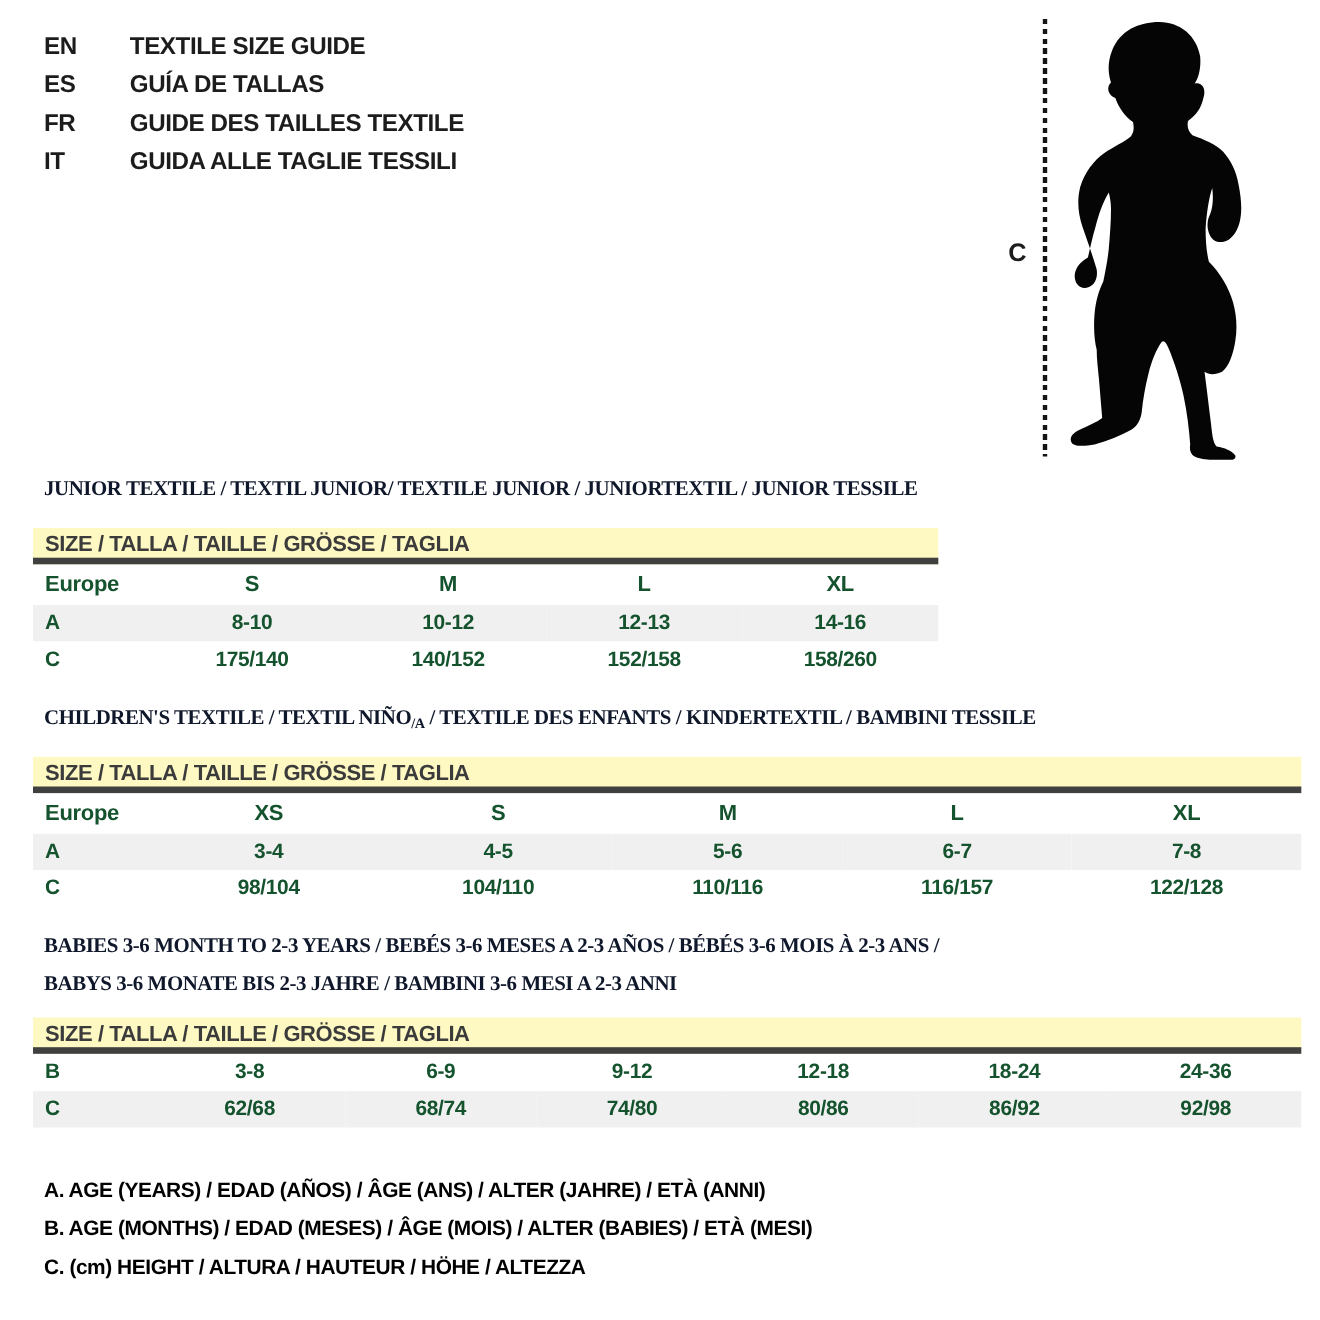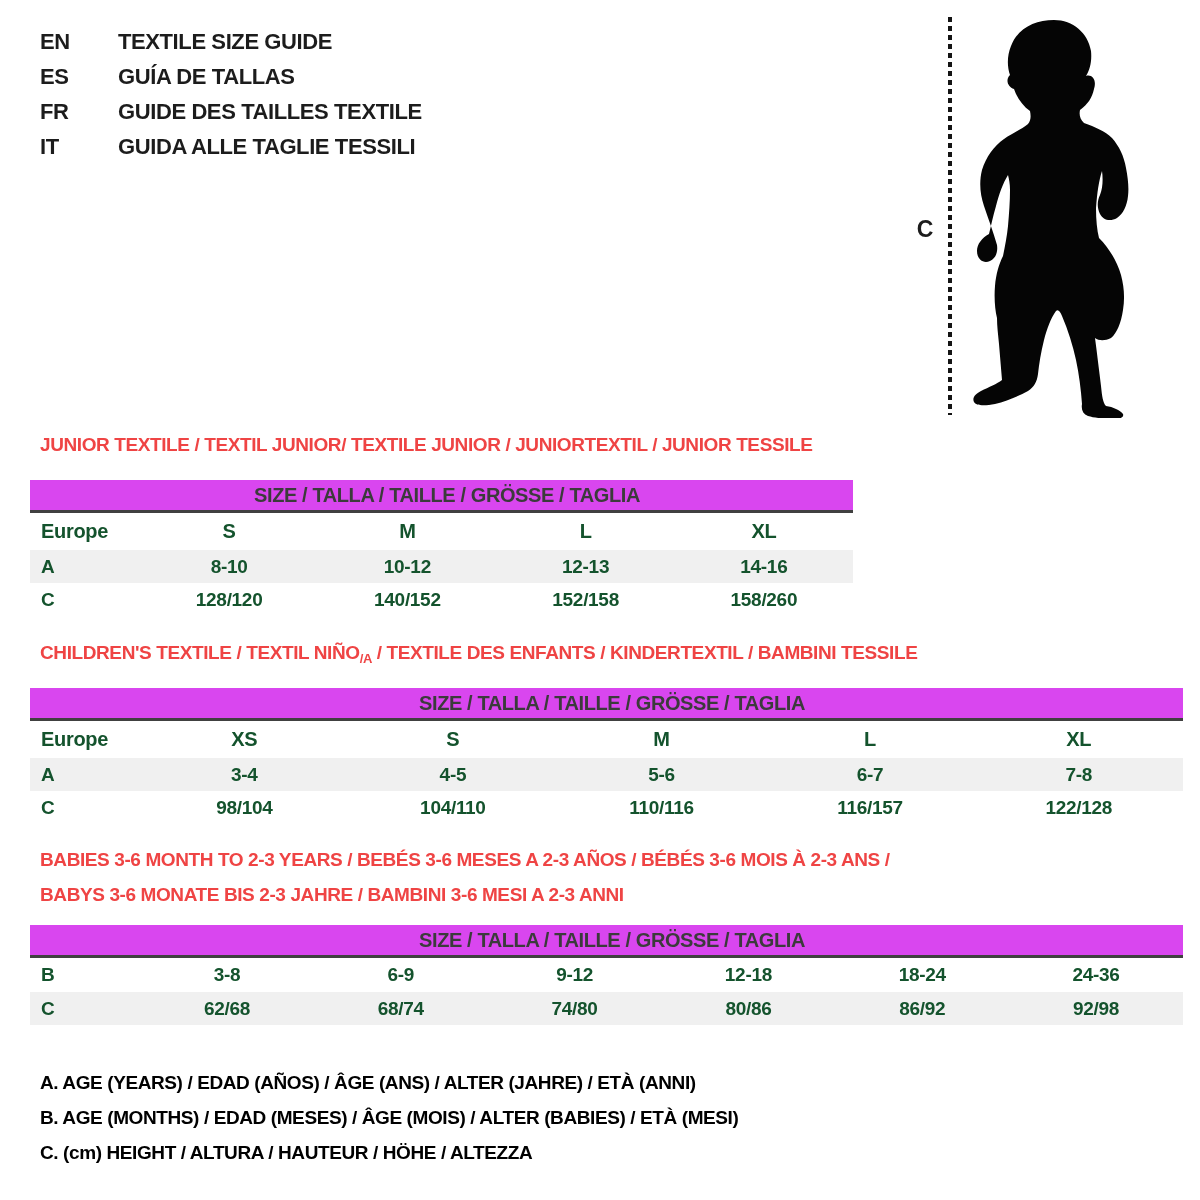--- a/index.html
+++ b/index.html
@@ -42,38 +42,38 @@
   }
   .silhouette { position: absolute; left: 967px; top: 18px; width: 170px; height: 400px; }
   
   .sec-heading {
     position: absolute;
     left: 40px;
     font-size: 19px;
     font-weight: 700;
     letter-spacing: -0.4px;
     white-space: nowrap;
-    color: #ef4444;
+    color: #0f172a;
+    font-family: Liberation Serif, serif;
   }
   .sec-heading .sub { font-size: 13px; vertical-align: -4px; }
   
   .size-bar {
     position: absolute;
     left: 30px;
     height: 33px;
-    background: #d946ef;
-    border-bottom: 3px solid #404040;
+    background: #fef9c3;
+    border-bottom: 6px solid #404040;
     line-height: 30px;
     padding-left: 11px;
     font-size: 20px;
     font-weight: 700;
     letter-spacing: -0.4px;
     color: #3b3b3b;
     white-space: nowrap;
-    text-align: center;
   }
   
   table.size-table {
     position: absolute;
     left: 30px;
     border-collapse: collapse;
     table-layout: fixed;
   }
   table.size-table td {
     font-size: 19px;
@@ -208,21 +208,21 @@
       </tr>
       <tr class="r-data stripe">
         <td class="lbl">A</td>
         <td>8-10</td>
         <td>10-12</td>
         <td>12-13</td>
         <td>14-16</td>
       </tr>
       <tr class="r-data">
         <td class="lbl">C</td>
-        <td>128/120</td>
+        <td>175/140</td>
         <td>140/152</td>
         <td>152/158</td>
         <td>158/260</td>
       </tr>
     </tbody>
   </table>
 
   <div class="sec-heading" style="top:642px">
     <span>CHILDREN'S TEXTILE / TEXTIL NIÑO</span><span class="sub">/A</span><span> / TEXTILE DES ENFANTS / KINDERTEXTIL / BAMBINI TESSILE</span>
   </div>

